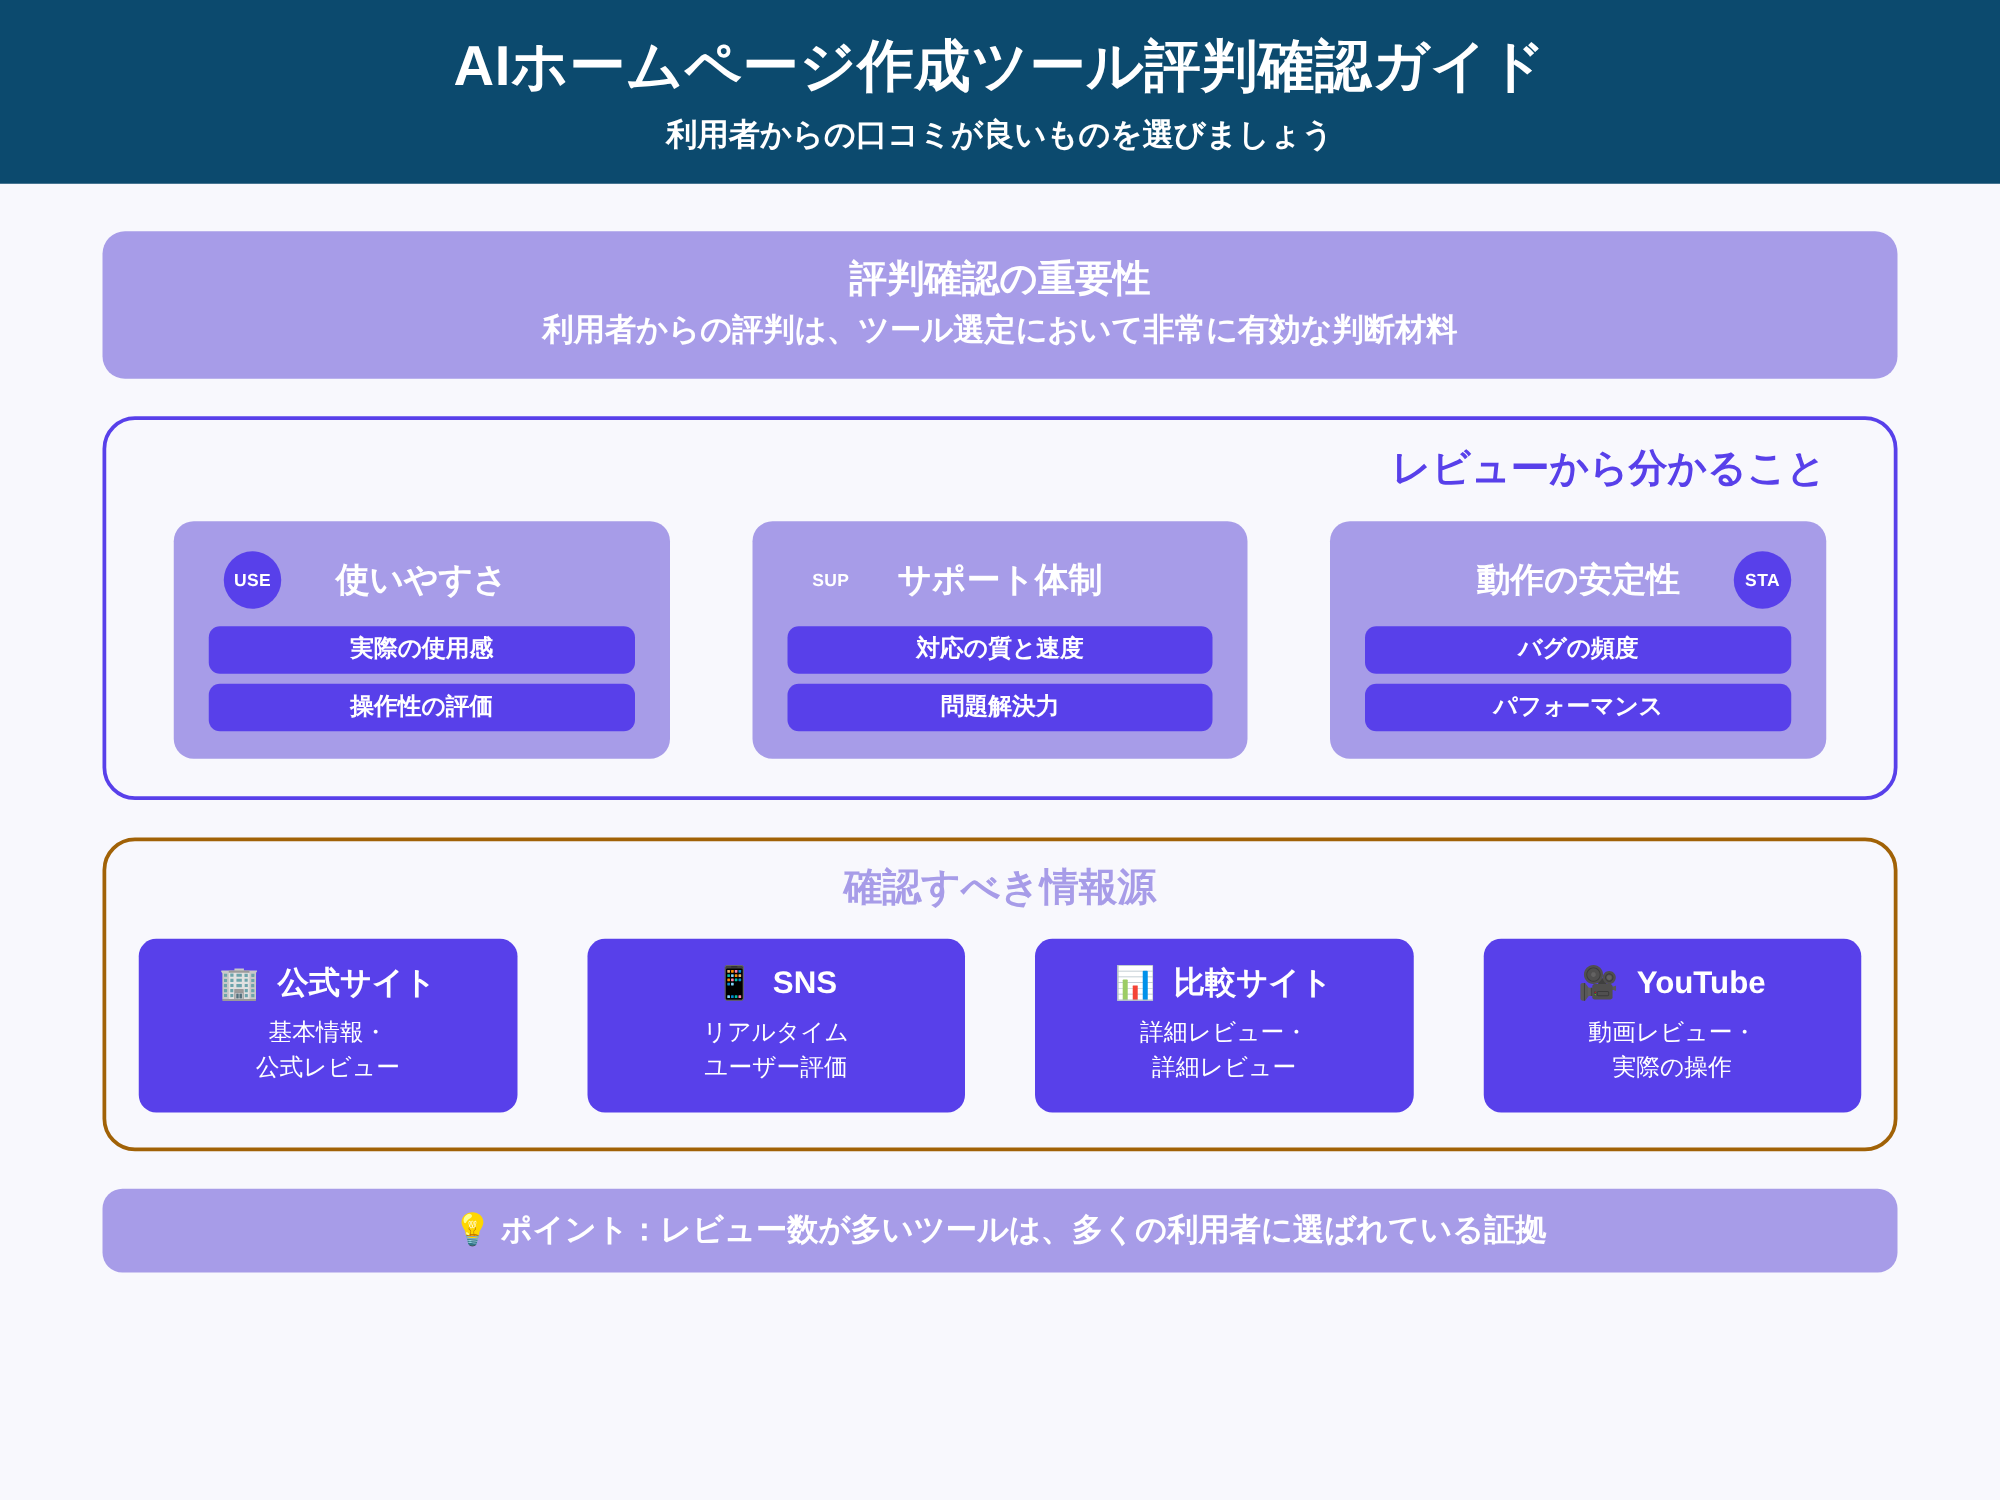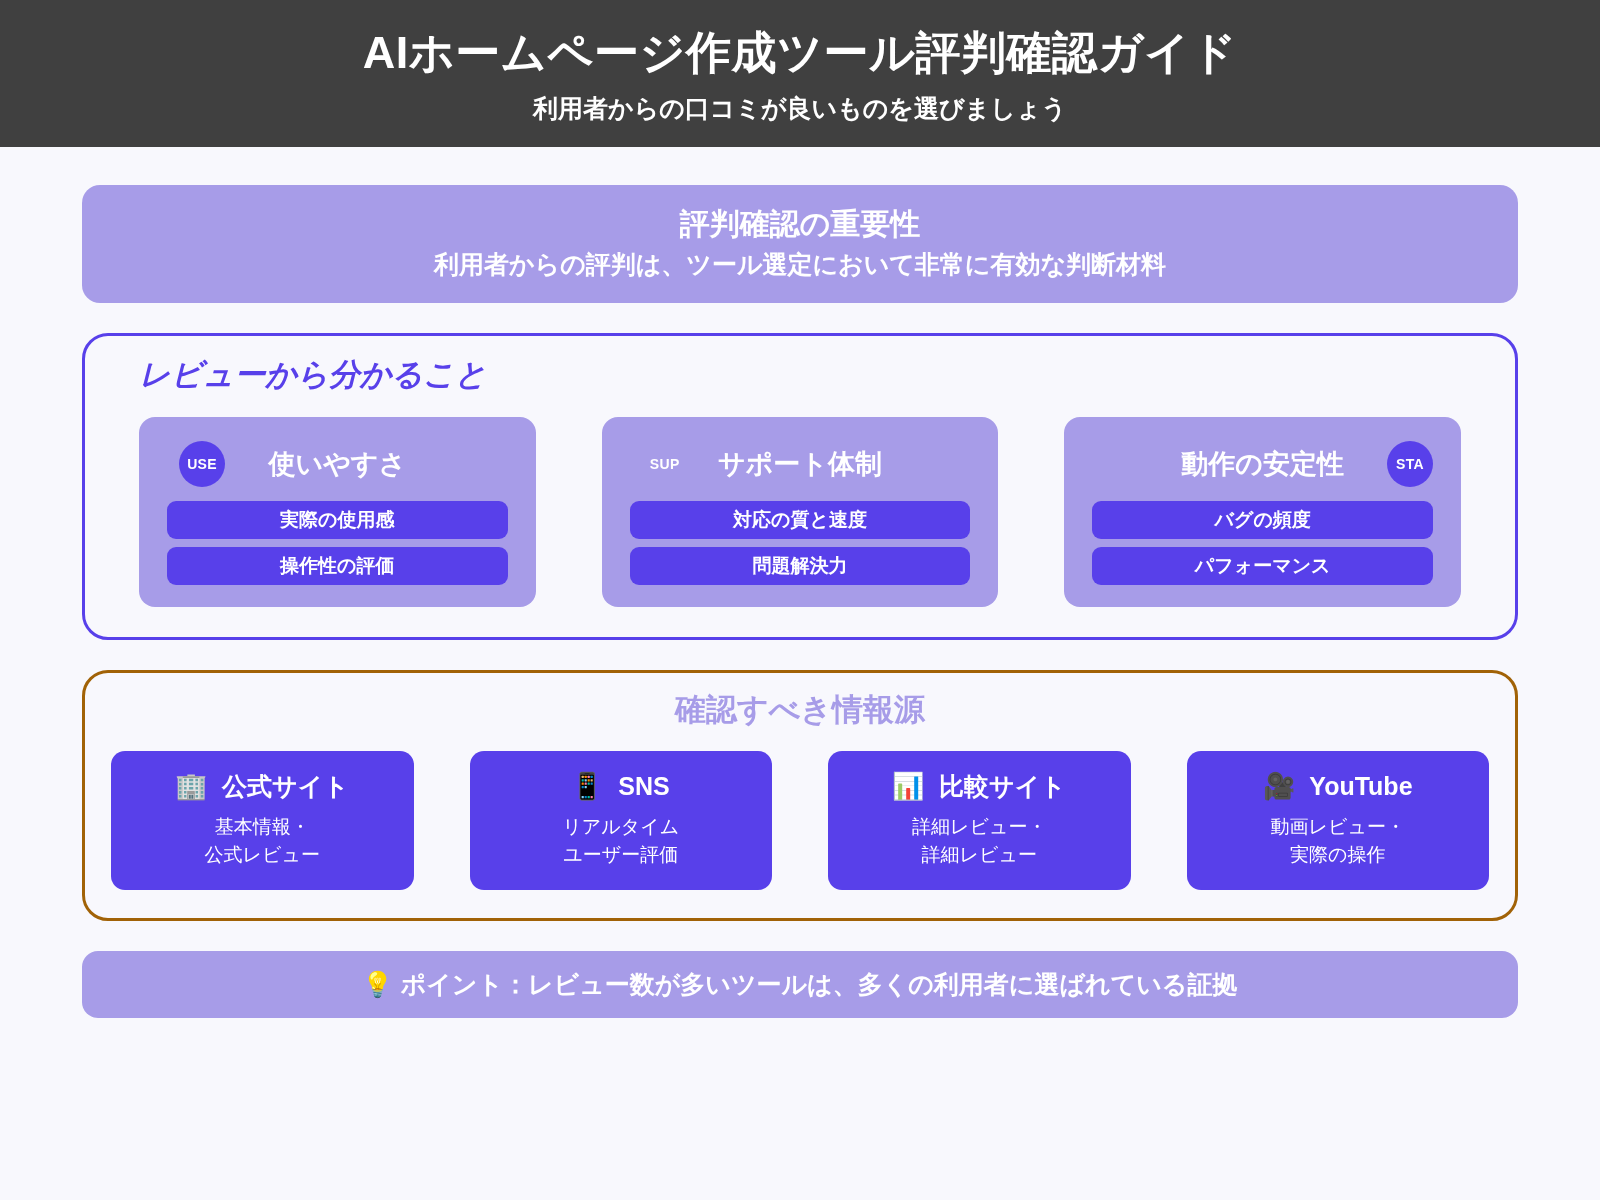--- a/index.html
+++ b/index.html
@@ -16,21 +16,21 @@
     width: 1600px;
     height: 1200px;
     position: relative;
     background: #f8f8fd;
     display: flex;
     flex-direction: column;
   }
 
   
   .header {
-    background: #404040;
+    background: #0c4a6e;
     width: 100%;
     padding: 26px 20px 24px;
     text-align: center;
     flex: 0 0 auto;
   }
   .header-title {
     color: #ffffff;
     font-size: 45px;
     font-weight: bold;
     line-height: 1.22;
@@ -78,24 +78,23 @@
   .review-section {
     border: 3px solid #5840ea;
     border-radius: 26px;
     background: #f8f8fd;
     padding: 20px 54px 30px;
   }
   .review-title {
     color: #5840ea;
     font-size: 31px;
     font-weight: bold;
-    text-align: left;
+    text-align: right;
     margin-bottom: 22px;
     line-height: 1.25;
-    font-style: italic;
   }
   .review-cards {
     display: flex;
     gap: 66px;
     justify-content: center;
   }
   .review-card {
     flex: 1 1 0;
     background: #a79ce8;
     border-radius: 16px;

